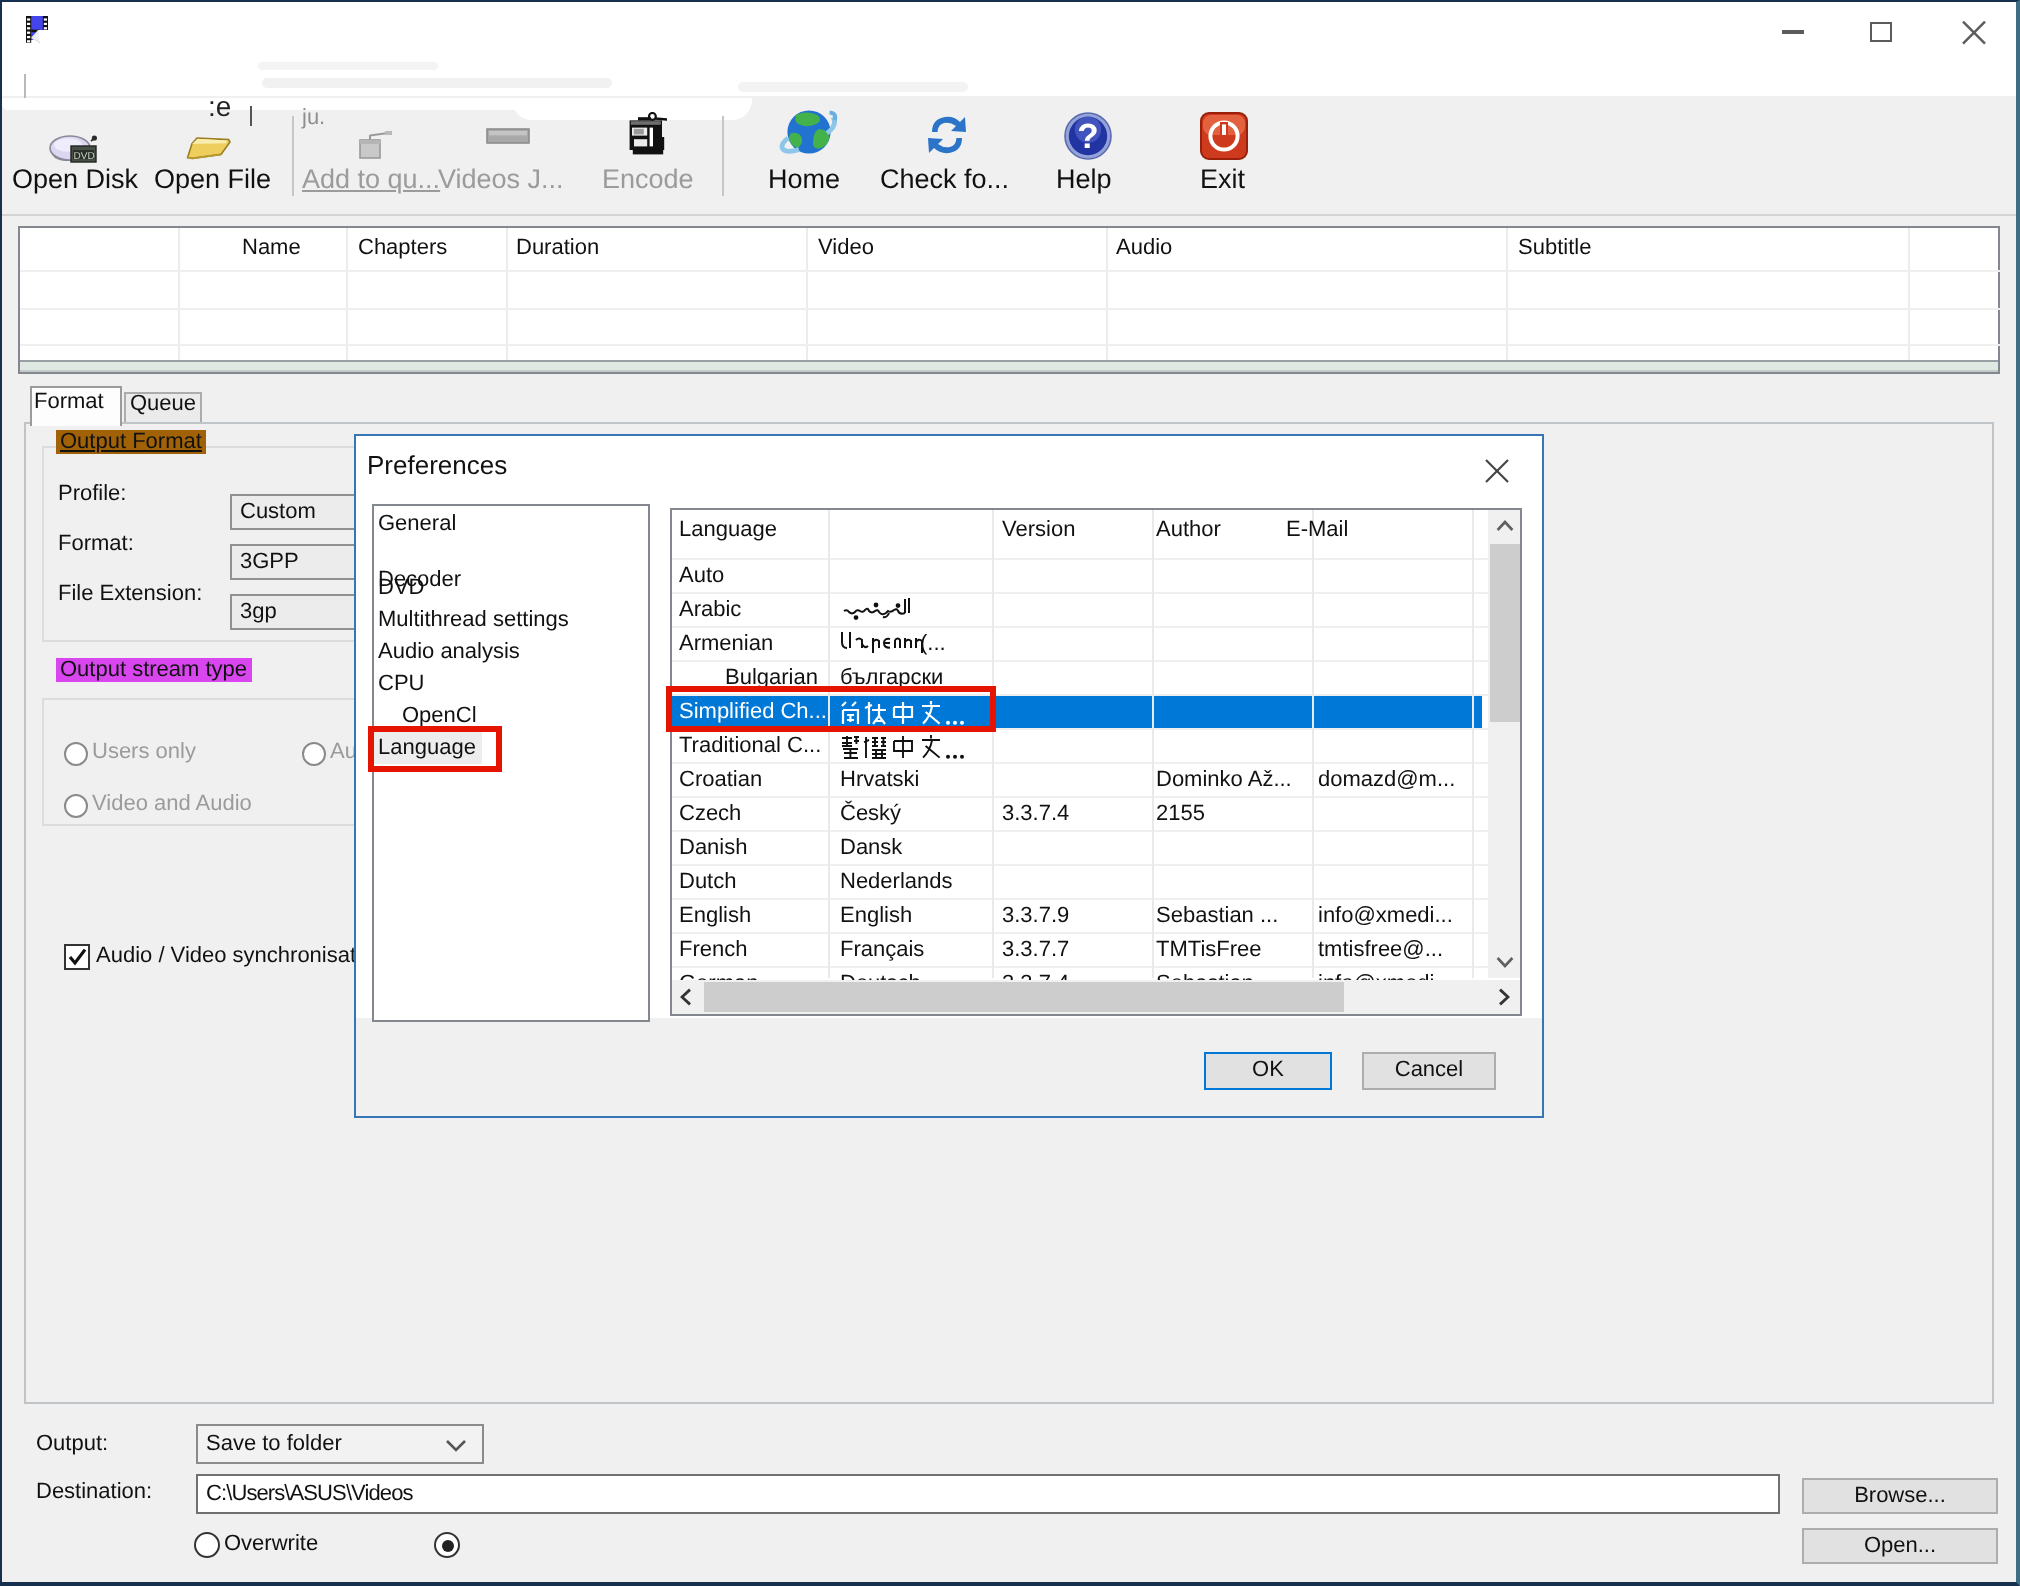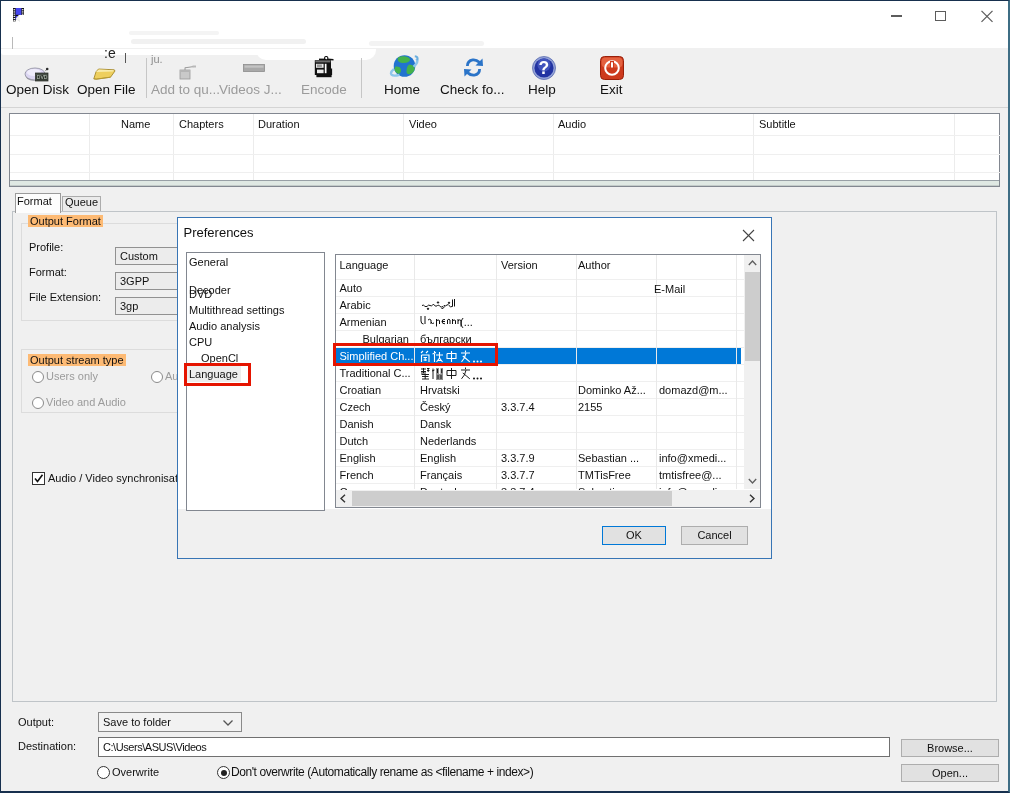--- a/index.html
+++ b/index.html
@@ -61,21 +61,21 @@
   <div class="abs" style="left:0;top:48px;width:285px;height:6px;background:#fff;border-radius:0 0 6px 3px;"></div>
   <div class="abs" style="left:255px;top:48px;width:120px;height:11px;background:#fff;border-radius:0 0 10px 10px;"></div>
       <div class="lbl" style="left:103px;top:44px;font-size:14px;color:#222;z-index:5;">:e</div>
   <div class="vline" style="left:124px;top:52px;height:10px;background:#555;z-index:5;"></div>
   <div class="lbl" style="left:150px;top:52px;font-size:11px;color:#8f8f8f;z-index:5;">ju.</div>
   <div class="vline" style="left:145px;top:57px;height:40px;background:#c6c6c6;"></div>
   <div class="vline" style="left:360px;top:57px;height:40px;background:#c6c6c6;"></div>
 
   <div class="lbl tb" style="left:5px;top:81px;">Open Disk</div>
   <div class="lbl tb" style="left:76px;top:81px;">Open File</div>
-  <div class="lbl tb gray" style="left:150px;top:81px;">Add to qu...</div>
+  <div class="lbl tb gray" style="left:150px;top:81px;text-decoration:underline;">Add to qu...</div>
   <div class="lbl tb gray" style="left:218px;top:81px;">Videos J...</div>
   <div class="lbl tb gray" style="left:300px;top:81px;">Encode</div>
   <div class="lbl tb" style="left:383px;top:81px;">Home</div>
   <div class="lbl tb" style="left:439px;top:81px;">Check fo...</div>
   <div class="lbl tb" style="left:527px;top:81px;">Help</div>
   <div class="lbl tb" style="left:599px;top:81px;">Exit</div>
 
   <svg class="abs" style="left:23px;top:66px;" width="26" height="15" viewBox="0 0 26 15">
 <ellipse cx="11" cy="7" rx="10" ry="6" fill="#dcd6f2" stroke="#8a8a9a" stroke-width="0.8"></ellipse>
 <ellipse cx="10" cy="5.5" rx="7" ry="3.4" fill="#efecfb"></ellipse>
@@ -161,36 +161,36 @@
   <div class="abs" style="left:9px;top:179px;width:989px;height:6px;background:#dfe8e3;border-top:1px solid #98a0a6;border-bottom:1px solid #c3cbc9;"></div>
 
   <div class="abs" style="left:61px;top:195px;width:39px;height:15px;background:#ebebeb;border:1px solid #acacac;border-bottom:none;"></div>
   <div class="lbl" style="left:64px;top:195px;">Queue</div>
 
   <div class="abs" style="left:11px;top:210px;width:985px;height:491px;background:#f0f0f0;border:1px solid #bfc4c8;"></div>
   <div class="abs" style="left:14px;top:192px;width:46px;height:20px;background:#fdfdfd;border:1px solid #9b9b9b;border-bottom:none;"></div>
   <div class="lbl" style="left:16px;top:194px;">Format</div>
 
   <div class="abs" style="left:20px;top:222px;width:300px;height:98px;border:1px solid #dcdcdc;"></div>
-  <div class="lbl" style="left:27px;top:214px;background:#fdba74;padding:0 2px;">Output Format</div>
+  <div class="lbl" style="left:27px;top:214px;background:#a16207;padding:0 2px;text-decoration:underline;">Output Format</div>
   <div class="lbl" style="left:28px;top:240px;">Profile:</div>
   <div class="lbl" style="left:28px;top:265px;">Format:</div>
   <div class="lbl" style="left:28px;top:290px;">File Extension:</div>
   <div class="combo" style="left:114px;top:246px;width:120px;height:18px;">
       <span class="combotext">Custom</span>
     </div>
   <div class="combo" style="left:114px;top:271px;width:120px;height:18px;">
       <span class="combotext">3GPP</span>
     </div>
   <div class="combo" style="left:114px;top:296px;width:120px;height:18px;">
       <span class="combotext">3gp</span>
     </div>
 
   <div class="abs" style="left:20px;top:348px;width:300px;height:64px;border:1px solid #dcdcdc;"></div>
-  <div class="lbl" style="left:27px;top:328px;background:#fdba74;padding:0 2px;margin-top:25px;">Output stream type</div>
+  <div class="lbl" style="left:27px;top:328px;background:#d946ef;padding:0 2px;">Output stream type</div>
   <div class="radio" style="left:31px;top:370px;"></div>
   <div class="lbl gray" style="left:45px;top:369px;">Users only</div>
   <div class="radio" style="left:150px;top:370px;"></div>
   <div class="lbl gray" style="left:164px;top:369px;">Audio only</div>
   <div class="radio" style="left:31px;top:396px;"></div>
   <div class="lbl gray" style="left:45px;top:395px;">Video and Audio</div>
 
   <div class="abs" style="left:31px;top:471px;width:13px;height:13px;background:#fff;border:1px solid #333;"></div>
   <svg class="abs" style="left:33px;top:473px;" width="10" height="9" viewBox="0 0 10 9">
     <polyline points="1,4.5 3.5,7.5 8.5,0.8" fill="none" stroke="#111" stroke-width="1.6"></polyline>
@@ -206,21 +206,20 @@
   </div>
   <div class="lbl" style="left:17px;top:739px;">Destination:</div>
   <div class="abs" style="left:97px;top:736px;width:792px;height:20px;background:#fff;border:1px solid #707070;"></div>
   <div class="lbl" style="left:102px;top:740px;letter-spacing:-0.45px;">C:\Users\ASUS\Videos</div>
   <div class="btn" style="left:900px;top:738px;width:98px;height:18px;line-height:16px;">Browse...</div>
   <div class="btn" style="left:900px;top:763px;width:98px;height:18px;line-height:16px;">Open...</div>
   <div class="radio" style="left:96px;top:765px;width:13px;height:13px;border-color:#333;"></div>
   <div class="lbl" style="left:111px;top:765px;">Overwrite</div>
   <div class="radio" style="left:216px;top:765px;width:13px;height:13px;border-color:#333;"></div>
   <div class="abs" style="left:219.5px;top:768.5px;width:6px;height:6px;border-radius:50%;background:#222;"></div>
-  <div class="lbl" style="left:230px;top:763.5px;font-size:12px;letter-spacing:-0.42px;">Don't overwrite (Automatically rename as &lt;filename + index&gt;)</div>
 
   <div class="abs" style="left:176px;top:216px;width:595px;height:342px;background:#fff;border:1px solid #3875b5;z-index:50;"></div>
   <div class="abs" style="left:177px;top:508px;width:593px;height:49px;background:#f0f0f0;z-index:50;"></div>
   <div id="dlg" class="abs" style="left:176px;top:216px;width:595px;height:342px;z-index:51;">
     <div class="lbl" style="left:6.5px;top:8px;font-size:13px;">Preferences</div>
     <svg class="abs" style="left:565px;top:12px;" width="13" height="13" viewBox="0 0 13 13">
       <line x1="1" y1="1" x2="12" y2="12" stroke="#444" stroke-width="1.1"></line>
       <line x1="12" y1="1" x2="1" y2="12" stroke="#444" stroke-width="1.1"></line>
     </svg>
 
@@ -252,21 +251,21 @@
 <div class="hline" style="left:0;top:211.0px;width:408px;background:#efefef;"></div>
 <div class="hline" style="left:0;top:228.0px;width:408px;background:#efefef;"></div>
 <div class="vline" style="left:78px;top:0;height:234px;background:#e9e9e9;"></div>
 <div class="vline" style="left:160px;top:0;height:234px;background:#e9e9e9;"></div>
 <div class="vline" style="left:240px;top:0;height:234px;background:#e9e9e9;"></div>
 <div class="vline" style="left:320px;top:0;height:234px;background:#e9e9e9;"></div>
 <div class="vline" style="left:400px;top:0;height:234px;background:#e9e9e9;"></div>
 <div class="lbl" style="left:3.5px;top:4px;">Language</div>
 <div class="lbl" style="left:165px;top:4px;">Version</div>
 <div class="lbl" style="left:242px;top:4px;">Author</div>
-<div class="lbl" style="left:318px;top:4px;margin-top:24px;">E-Mail</div>
+<div class="lbl" style="left:307px;top:4px;">E-Mail</div>
 <div class="lbl" style="left:3.5px;top:27.0px;color:#111;">Auto</div>
 <div class="lbl" style="left:3.5px;top:44.0px;color:#111;">Arabic</div>
 <svg class="abs" style="left:84px;top:43.0px;" width="36" height="12" viewBox="0 0 36 12">
           <g stroke="#111" stroke-width="1" fill="none">
             <path d="M34.5 1 L34.5 8.5 M32.5 1.5 L32.5 8.5 M32.5 8.5 Q30 9.5 29 7.5 Q28.5 6 27 7 Q25.5 8.5 24 7.5 L23 8.5 Q21 10 19.5 8 Q19 6.5 17.5 7.5 Q16 9 14.5 7.5 Q14 5.5 12.5 7 Q11.5 8.5 10 7.5 Q8.5 6.5 7.5 8 Q6 9.5 4.5 8 Q3.5 6.5 2 7.5"></path>
             <path d="M24.5 8.5 Q23.5 11 21.5 10.5"></path>
             <circle cx="18" cy="4.5" r="0.7" fill="#111"></circle>
             <circle cx="8" cy="10.8" r="0.7" fill="#111"></circle>
             <circle cx="29" cy="4.8" r="0.7" fill="#111"></circle>
           </g>

